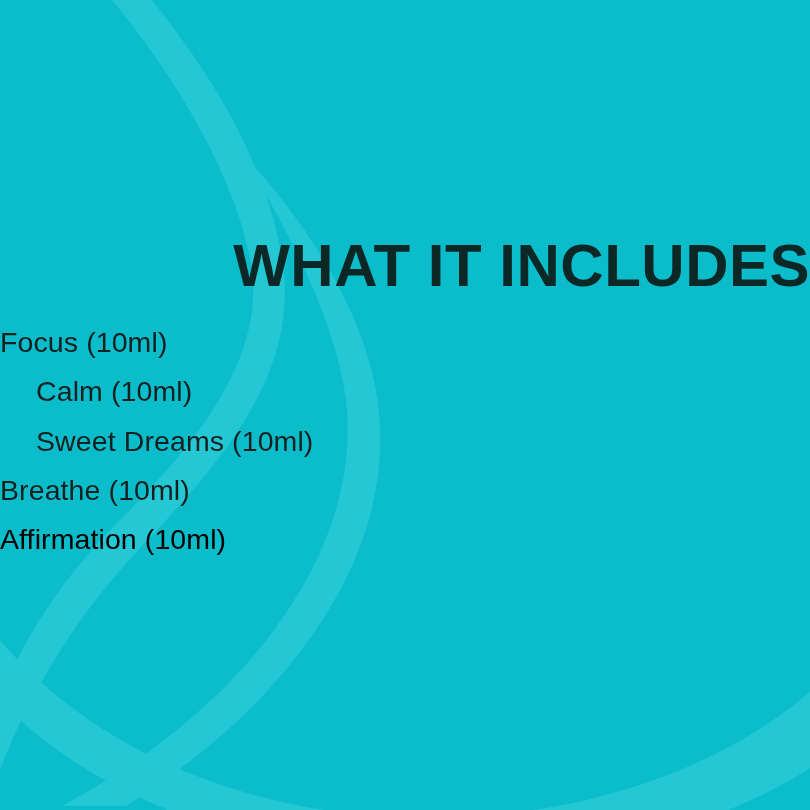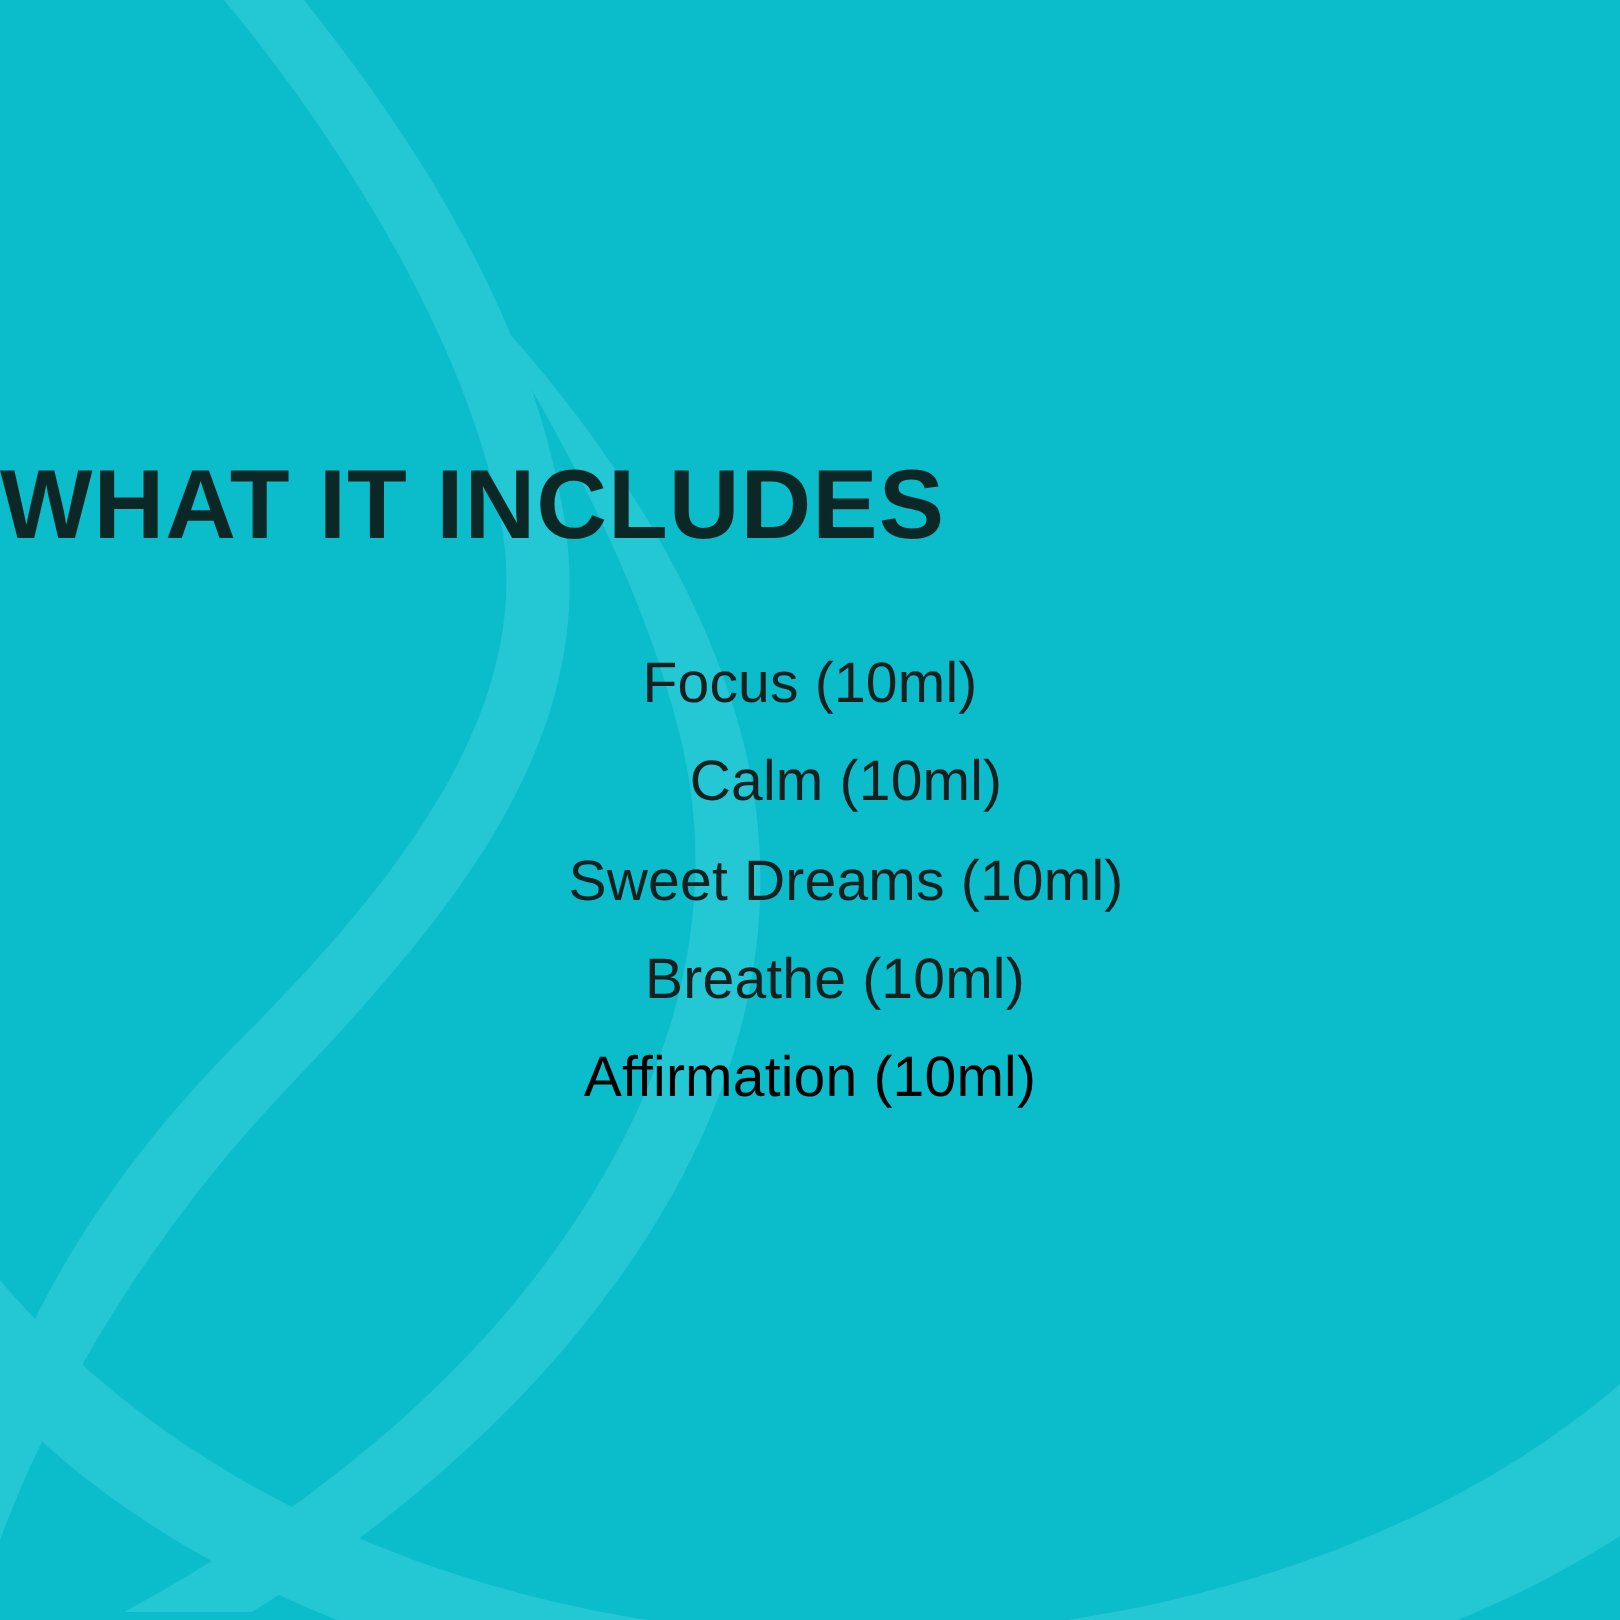--- a/index.html
+++ b/index.html
@@ -39,39 +39,38 @@
     display: flex;
     flex-direction: column;
     align-items: center;
   }
 
   #page-title {
     position: absolute;
     top: 196px;
     left: 0;
     width: 810px;
-    text-align: left;
+    text-align: right;
     font-family: "Liberation Sans", sans-serif;
     font-weight: 700;
-    font-size: 49px;
+    font-size: 60px;
     letter-spacing: 0.5px;
     line-height: 1;
     color: #0b2826;
     white-space: nowrap;
   }
 
   #includes-list {
     position: absolute;
     top: 318px;
     left: 0;
     width: 810px;
     margin: 0;
     padding: 0;
     list-style: none;
-    text-align: center;
   }
 
   #includes-list li {
     font-family: "Liberation Sans", sans-serif;
     font-weight: 400;
     font-size: 28.5px;
     line-height: 49.3px;
     color: #15201f;
     letter-spacing: 0.1px;
     white-space: nowrap;
@@ -114,18 +113,18 @@
   </svg>
 
   <div id="content">
 
     <h1 id="page-title" style="color: rgb(11, 40, 38);">WHAT IT INCLUDES</h1>
 
     <ul id="includes-list">
       <li style="color: rgb(21, 32, 31);">Focus (10ml)</li>
       <li style="color: rgb(21, 32, 31); padding-left: 36px;">Calm (10ml)</li>
       <li style="color: rgb(21, 32, 31); padding-left: 36px;">Sweet Dreams (10ml)</li>
-      <li style="color: rgb(21, 32, 31); padding-left: 25px;">Breathe (10ml)</li>
+      <li style="color: rgb(21, 32, 31);">Breathe (10ml)</li>
       <li style="color: #000000;">Affirmation (10ml)</li>
     </ul>
 
   </div>
 </div>
 
 </body></html>

